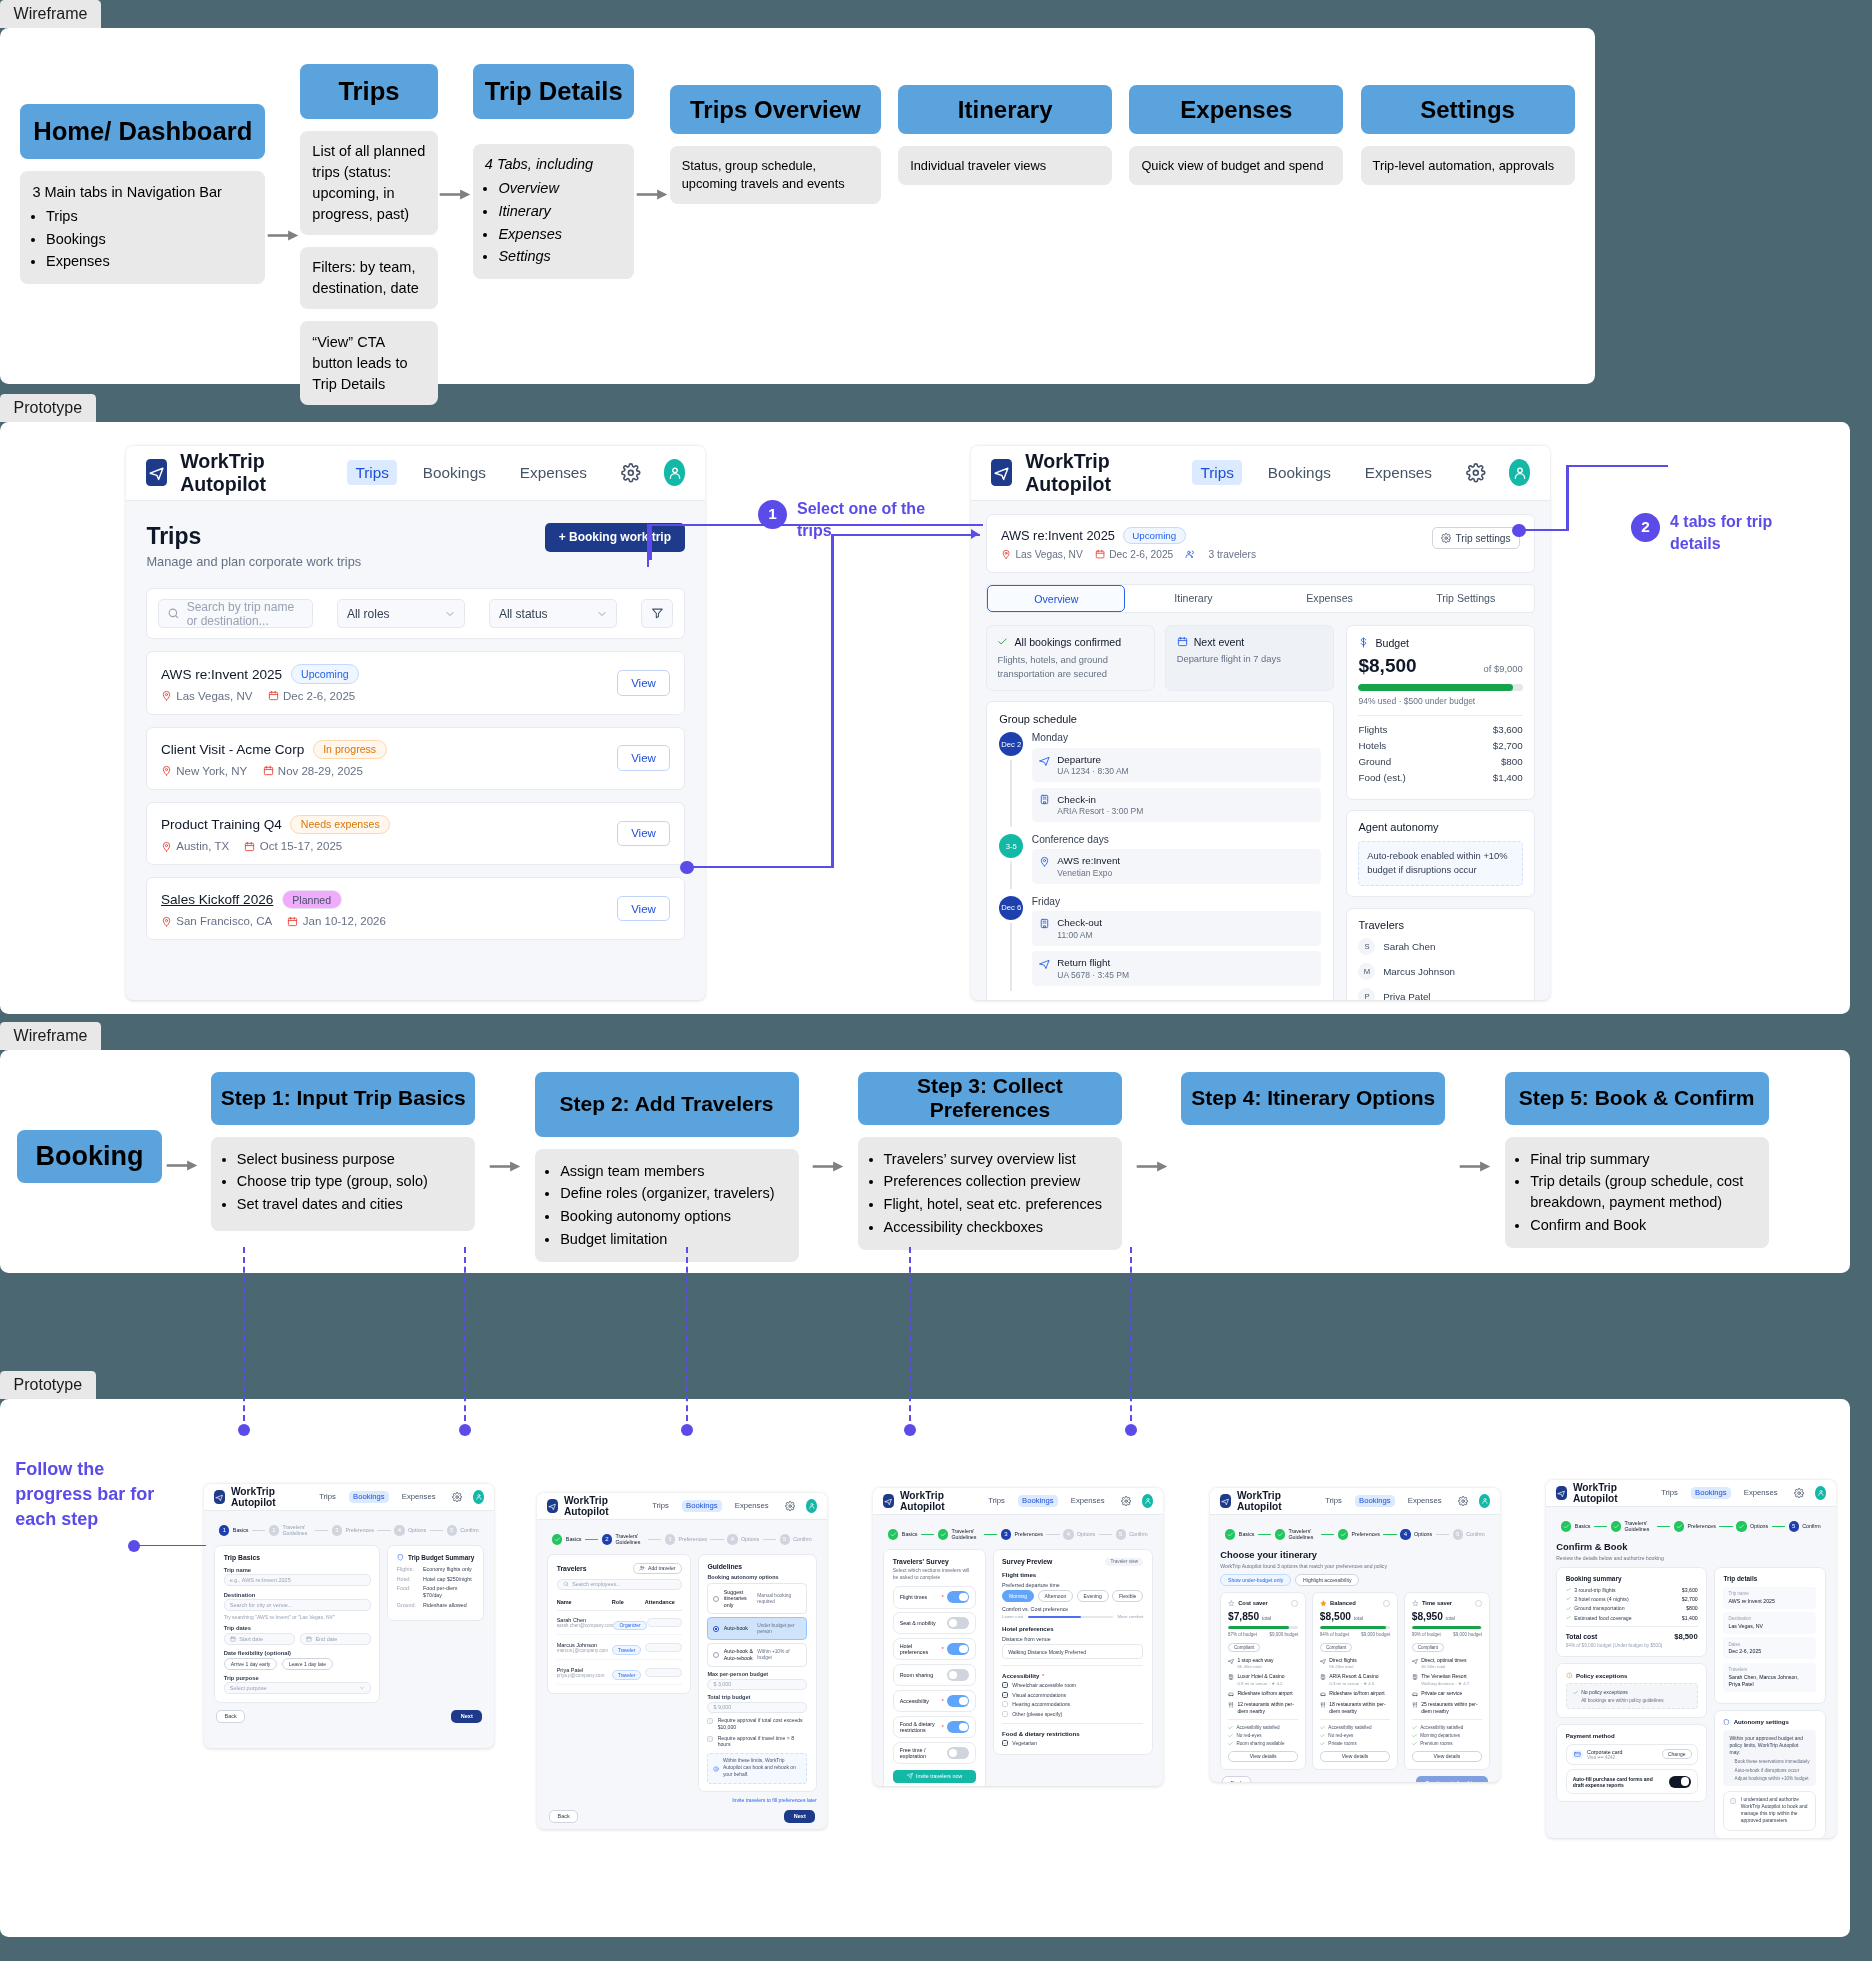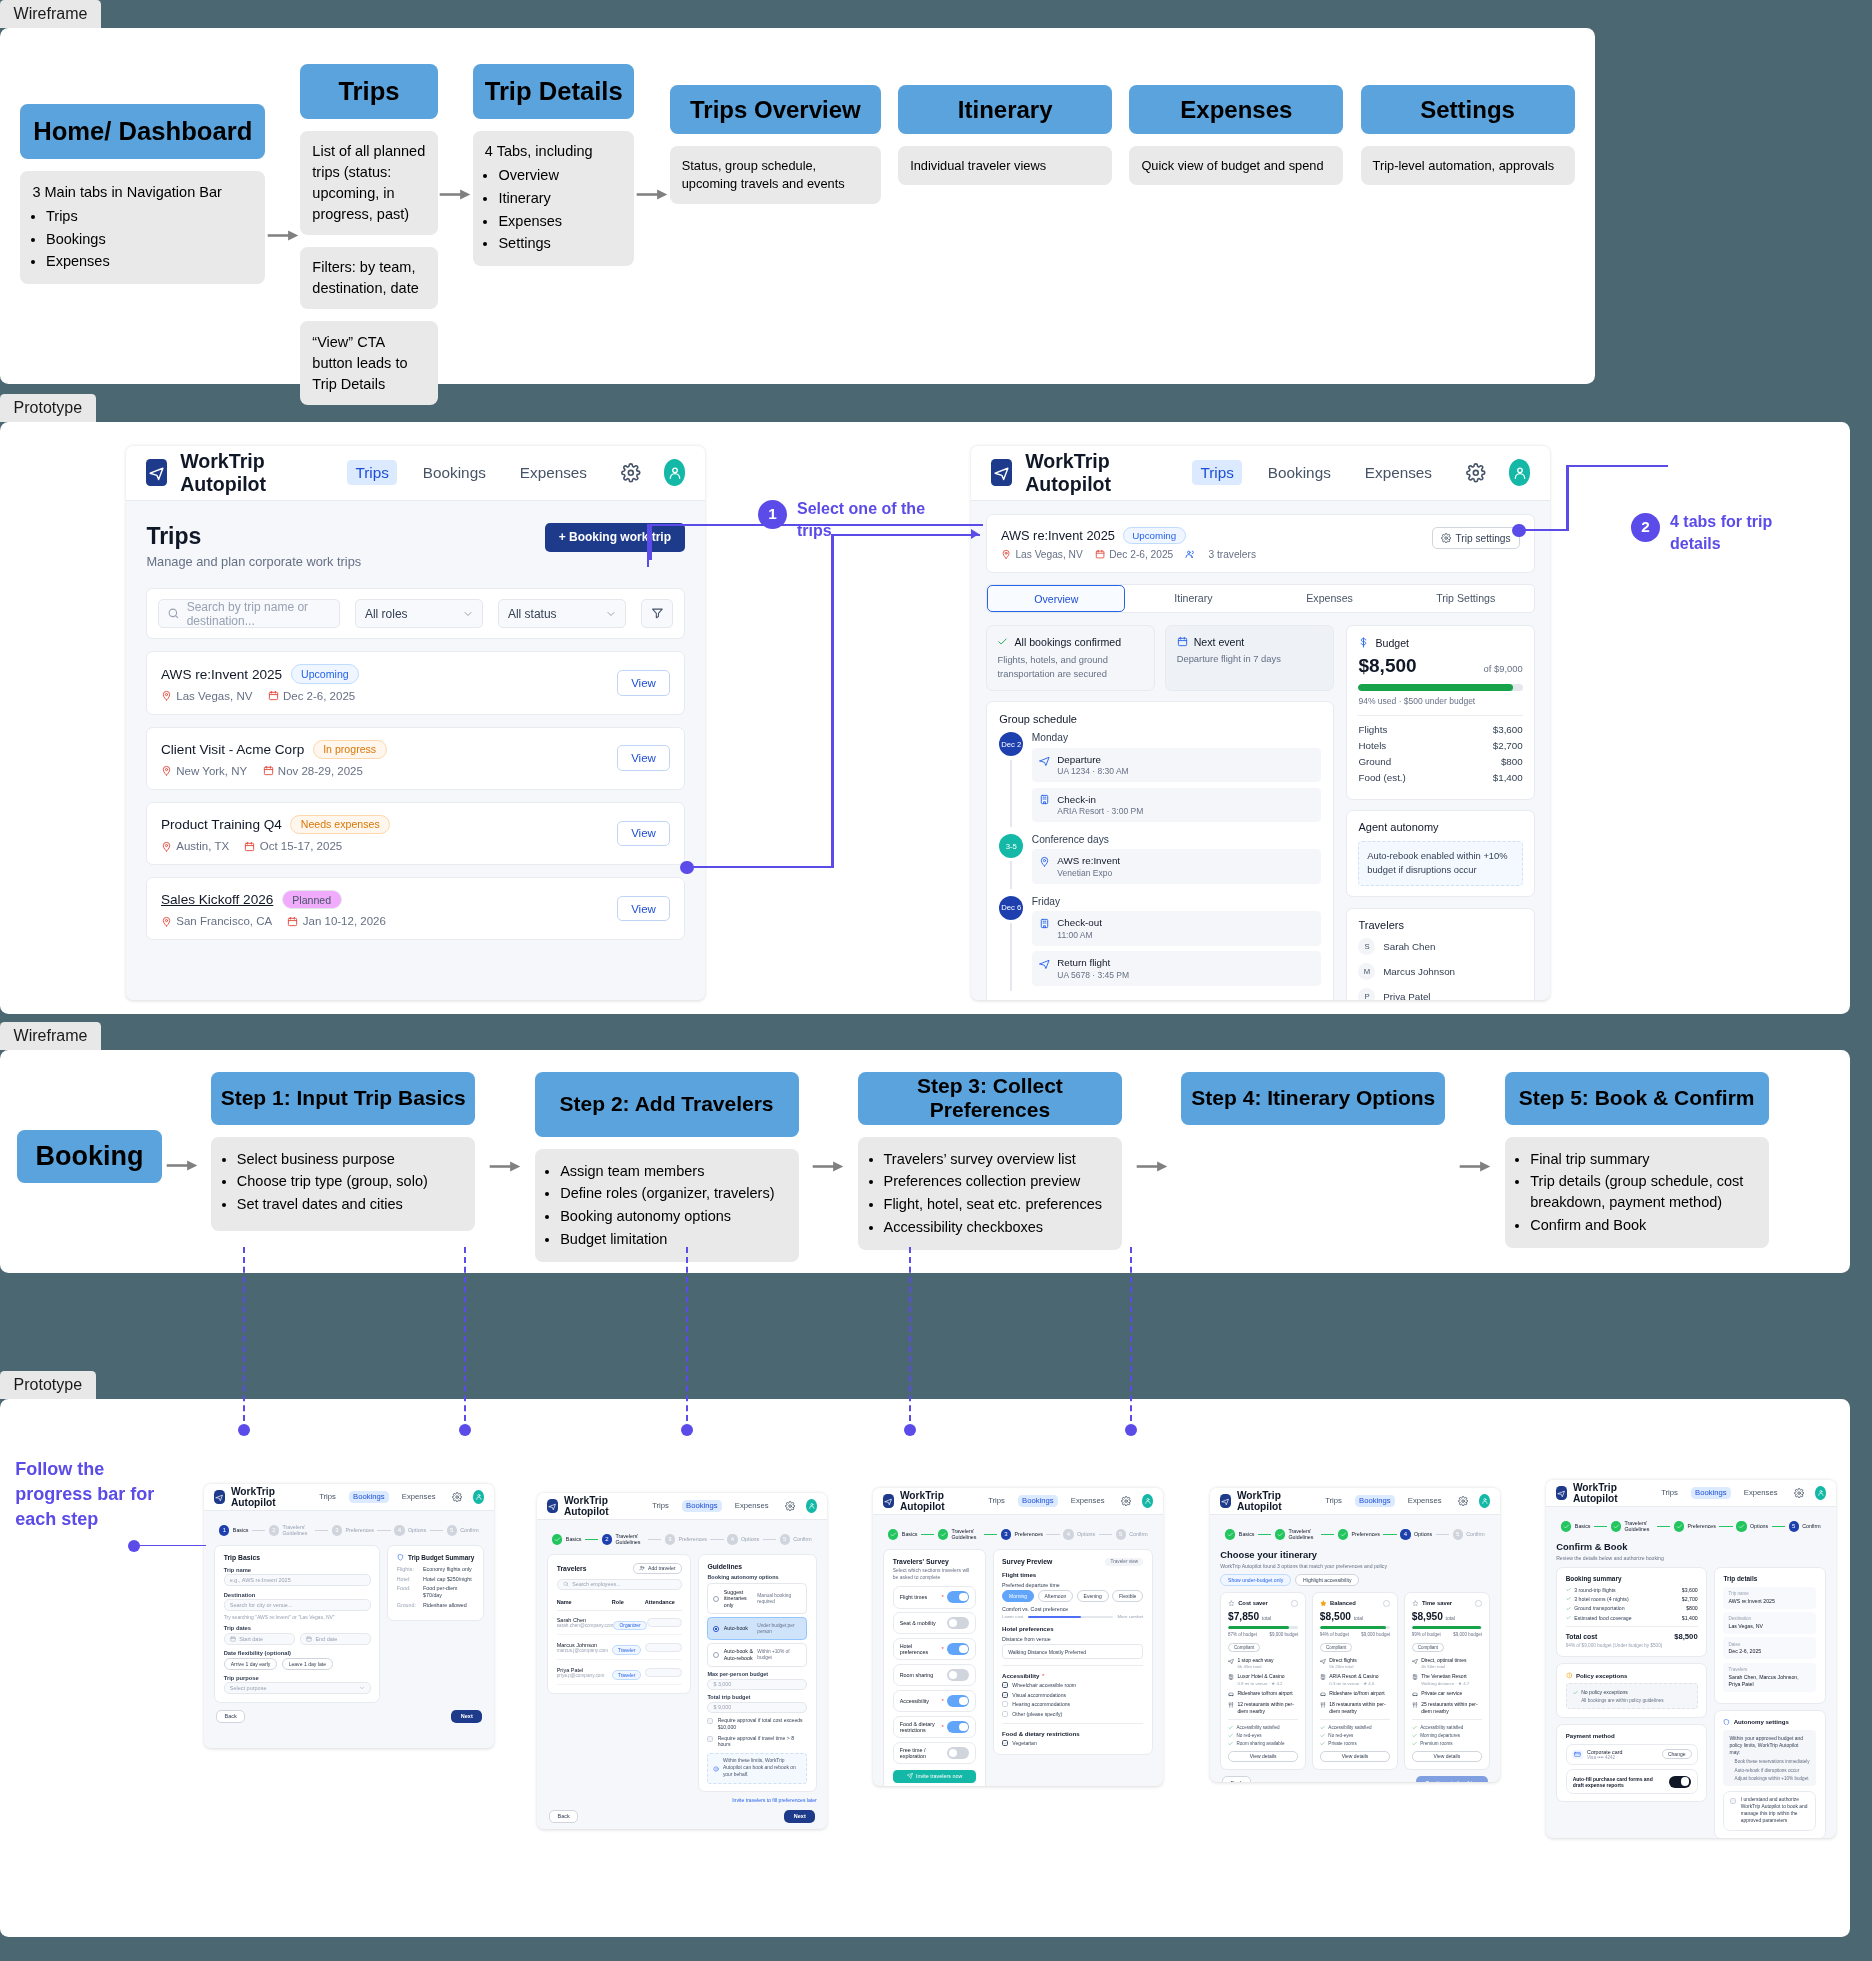--- a/index.html
+++ b/index.html
@@ -133,21 +133,21 @@
           </div>
         </div>
         <div class="arrow" style="height: 55px; margin-top: 114px;">
           <svg width="34" height="17" viewBox="0 0 40 20">
             <line x1="2" y1="10" x2="30" y2="10" stroke="#808080" stroke-width="3"></line>
             <polygon points="38,10 26,4 26,16" fill="#808080"></polygon>
           </svg>
         </div>
         <div class="col" style="width:179px;margin-top:10.2px;">
           <div class="wf-head" style="height:55px;font-size:25.6px;padding:0 8.5px;">Trip Details</div>
-          <div class="wf-note" style="margin-top:12px;font-size:14.5px;">
+          <div class="wf-note" style="margin-top:25px;font-size:14.5px;font-style:italic;">
             <div style="margin-bottom:3.4px;">4 Tabs, including</div>
             <ul>
               <li>Overview</li>
               <li>Itinerary</li>
               <li>Expenses</li>
               <li>Settings</li>
             </ul>
           </div>
         </div>
         <div class="arrow" style="height: 55px; margin-top: 114px;">
@@ -218,21 +218,21 @@
           </div>
         </div>
         <div style="padding:22px 20.4px;">
           <div style="display:flex;align-items:flex-start;">
             <div style="flex:1;">
               <div style="font-size:23px;font-weight:700;color:#101828;">Trips</div>
               <div class="muted" style="font-size:12.8px;margin-top:4.3px;">Manage and plan corporate work trips</div>
             </div>
             <div class="btn-primary" style="height:29px;padding:0 13.6px;font-size:12px;font-weight:600;">+ Booking work trip</div>
           </div>
-          <div class="card" style="margin-top:19px;padding:10.2px;display:flex;gap:15px;align-items:center;">
+          <div class="card" style="margin-top:19px;padding:10.2px;display:flex;gap:24px;align-items:center;">
             <div class="input" style="flex:1;height:29px;padding:0 8.5px;gap:6.8px;font-size:12px;">
               <span style="display:inline-flex;align-items:center;justify-content:center;">
                 <svg width="12.8" height="12.8" viewBox="0 0 24 24" fill="none" stroke="#98a2b3" stroke-width="2" stroke-linecap="round" stroke-linejoin="round">
                   <circle cx="11" cy="11" r="7"></circle>
                   <path d="M20 20l-3.5-3.5"></path>
                 </svg>
               </span>
               <span>Search by trip name or destination...</span>
             </div>
             <div class="input" style="width:128px;height:29px;padding:0 8.5px;font-size:12px;color:#344054;justify-content:space-between;">

